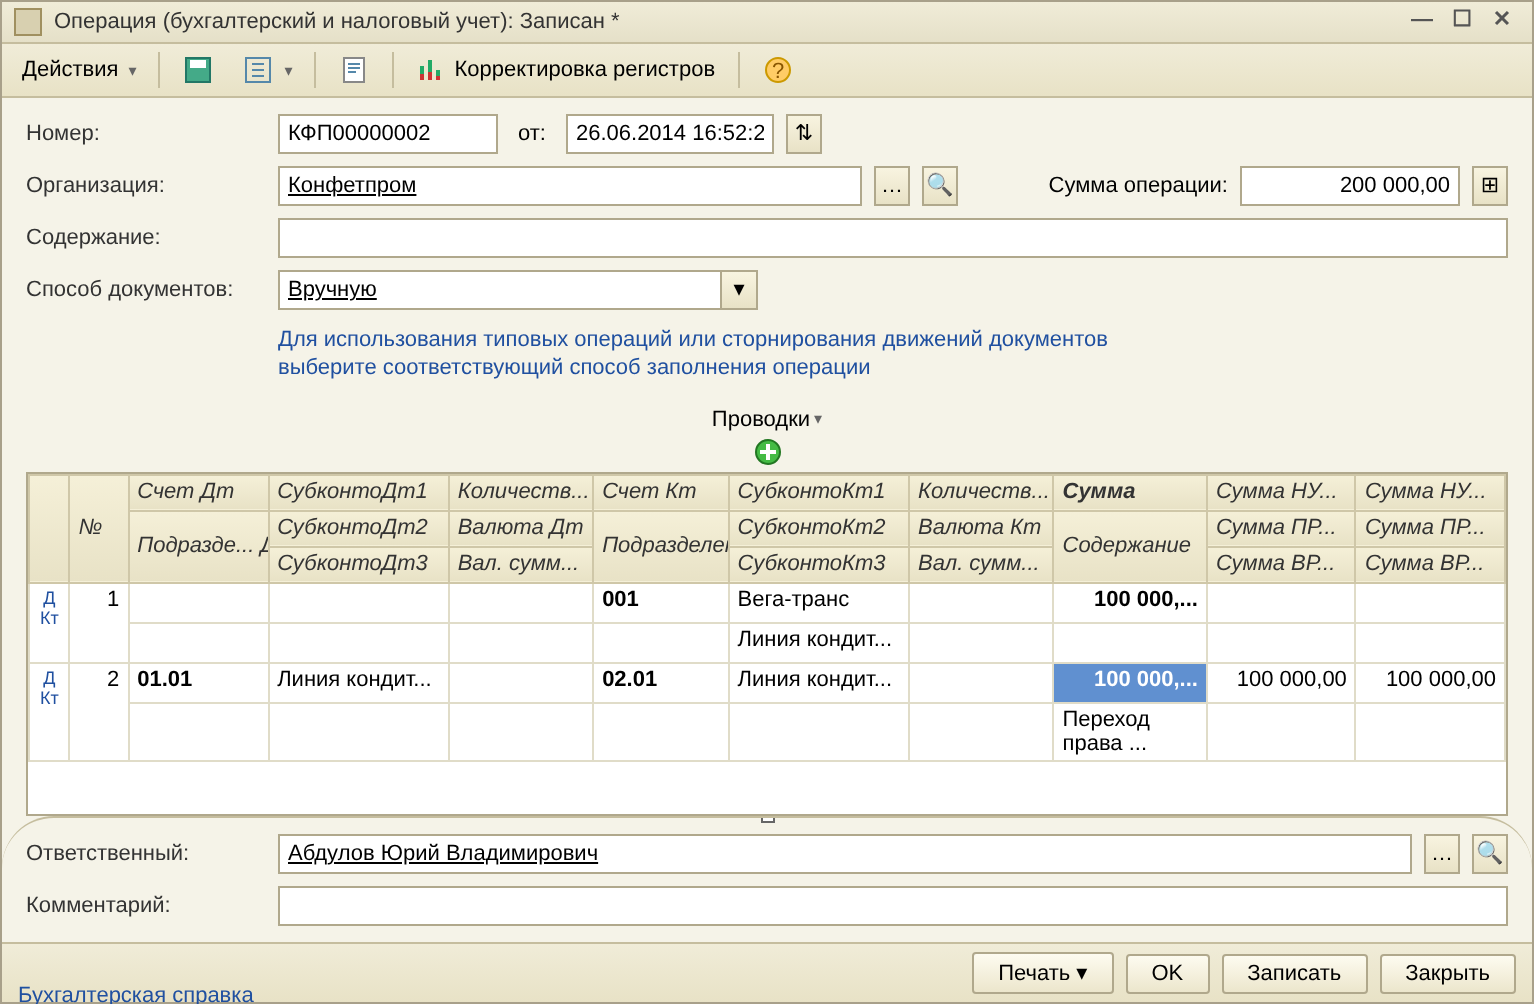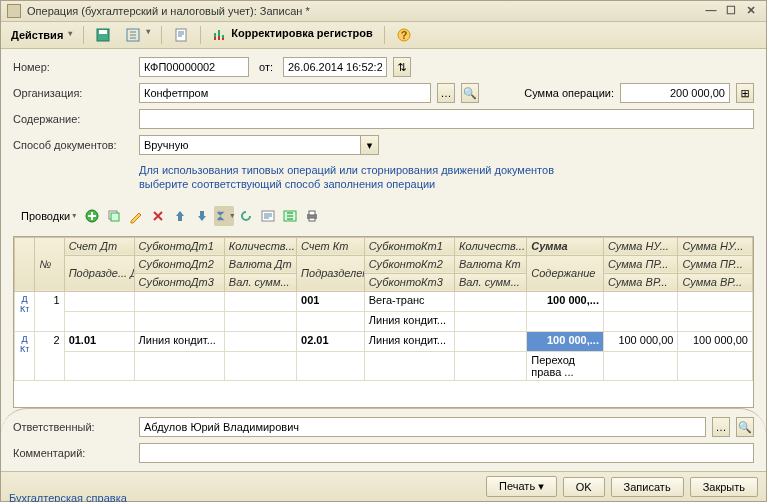--- a/index.html
+++ b/index.html
@@ -3,33 +3,33 @@
 <meta charset="utf-8">
 <style>
 * { box-sizing: border-box; margin: 0; padding: 0; font-family: Arial, sans-serif; font-size: 11px; }
 body { background: #f5f3e8; width: 767px; height: 502px; overflow: hidden; }
 .window { width: 100%; height: 100%; display: flex; flex-direction: column; border: 1px solid #a8a08a; background: #f5f3e8; }
 .titlebar { height: 22px; background: linear-gradient(#f0ecd8,#e5e0c8); display: flex; align-items: center; padding: 0 6px; border-bottom: 1px solid #c5bd9e; }
 .titlebar .icon { width: 14px; height: 14px; background: #d8d0b0; border: 1px solid #a09060; margin-right: 6px; }
 .titlebar .title { flex: 1; font-weight: normal; color: #333; }
 .titlebar .winbtn { width: 18px; height: 18px; text-align: center; line-height: 16px; margin-left: 2px; color: #555; cursor: pointer; font-weight: bold; }
 .toolbar { height: 28px; background: linear-gradient(#f0ecd8,#e8e2c6); border-bottom: 1px solid #c5bd9e; display: flex; align-items: center; padding: 0 4px; gap: 2px; }
-.toolbar .btn { padding: 2px 6px; display: flex; align-items: flex-start; gap: 3px; cursor: pointer; border-radius: 2px; font-weight: bold; }
+.toolbar .btn { padding: 2px 6px; display: flex; align-items: center; gap: 3px; cursor: pointer; border-radius: 2px; }
 .toolbar .sep { width: 1px; height: 18px; background: #c5bd9e; margin: 0 3px; }
 .ticon { width: 16px; height: 16px; display: inline-block; }
 .dropdown-arrow { font-size: 8px; margin-left: 2px; color: #666; }
 .form-area { padding: 8px 12px; display: flex; flex-direction: column; gap: 6px; }
 .row { display: flex; align-items: center; gap: 6px; }
 .lbl { width: 120px; color: #333; }
 .input { background: #fff; border: 1px solid #b0a88c; padding: 2px 4px; height: 20px; }
-.select { background: #fff; border: 1px solid #b0a88c; height: 20px; display: flex; align-items: center; padding: 0 4px; position: relative; }
+.select { background: #fff; border: 1px solid #b0a88c; height: 20px; display: flex; align-items: center; padding: 0 4px; position: relative; text-decoration: underline; }
 .select .arrow { position: absolute; right: 0; top: 0; width: 18px; height: 100%; border-left: 1px solid #b0a88c; text-align: center; line-height: 18px; background: linear-gradient(#f8f4e0,#e8e2c6); }
 .btnsm { width: 18px; height: 20px; background: linear-gradient(#f8f4e0,#e8e2c6); border: 1px solid #b0a88c; text-align: center; line-height: 18px; cursor: pointer; }
 .hint { color: #2050a0; font-size: 10px; margin-left: 126px; margin-top: 2px; line-height: 1.3; }
-.grid-toolbar { height: 24px; display: flex; align-items: center; padding: 0 4px; gap: 2px; margin-top: 6px; }
+.grid-toolbar { height: 24px; display: flex; align-items: center; padding: 0 4px; gap: 2px; margin-top: 6px; flex-direction: column; }
 .grid-toolbar .btn { width: 20px; height: 20px; display: flex; align-items: center; justify-content: center; cursor: pointer; border-radius: 2px; }
 .grid { border: 1px solid #b0a88c; background: #fff; margin: 0 12px; height: 180px; overflow: auto; }
 .grid table { border-collapse: collapse; width: 100%; table-layout: fixed; }
 .grid th { background: linear-gradient(#f5f0d8,#e8e2c6); border: 1px solid #cfc7a8; padding: 2px 4px; font-weight: normal; text-align: left; color: #333; white-space: nowrap; overflow: hidden; height: 18px; font-style: italic; }
 .grid td { border: 1px solid #e0dcc8; padding: 2px 4px; height: 20px; white-space: nowrap; overflow: hidden; text-overflow: ellipsis; vertical-align: top; }
 .grid td.num { text-align: right; }
 .grid td.sel { background: #6090d0; color: #fff; }
 .grid .rowmark { width: 18px; text-align: center; color: #2050a0; font-size: 9px; }
 .footer-form { padding: 8px 12px; display: flex; flex-direction: column; gap: 6px; border-top: 1px solid #c5bd9e; margin-top: auto; border-radius: 26px; }
 .bottombar { height: 30px; border-top: 1px solid #c5bd9e; background: linear-gradient(#f0ecd8,#e8e2c6); display: flex; align-items: center; padding: 0 8px; gap: 6px; }

